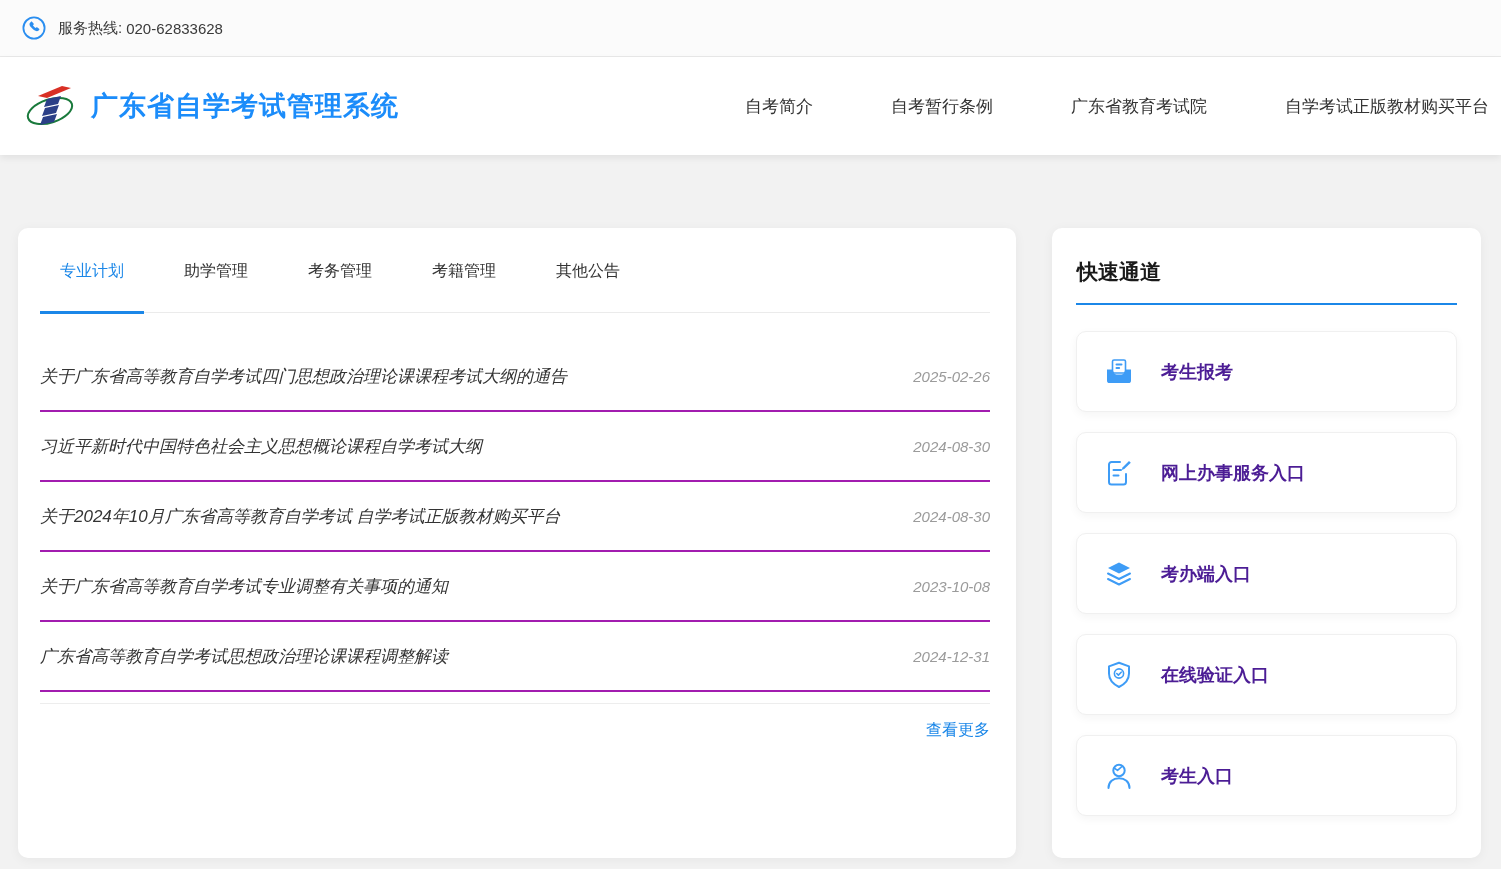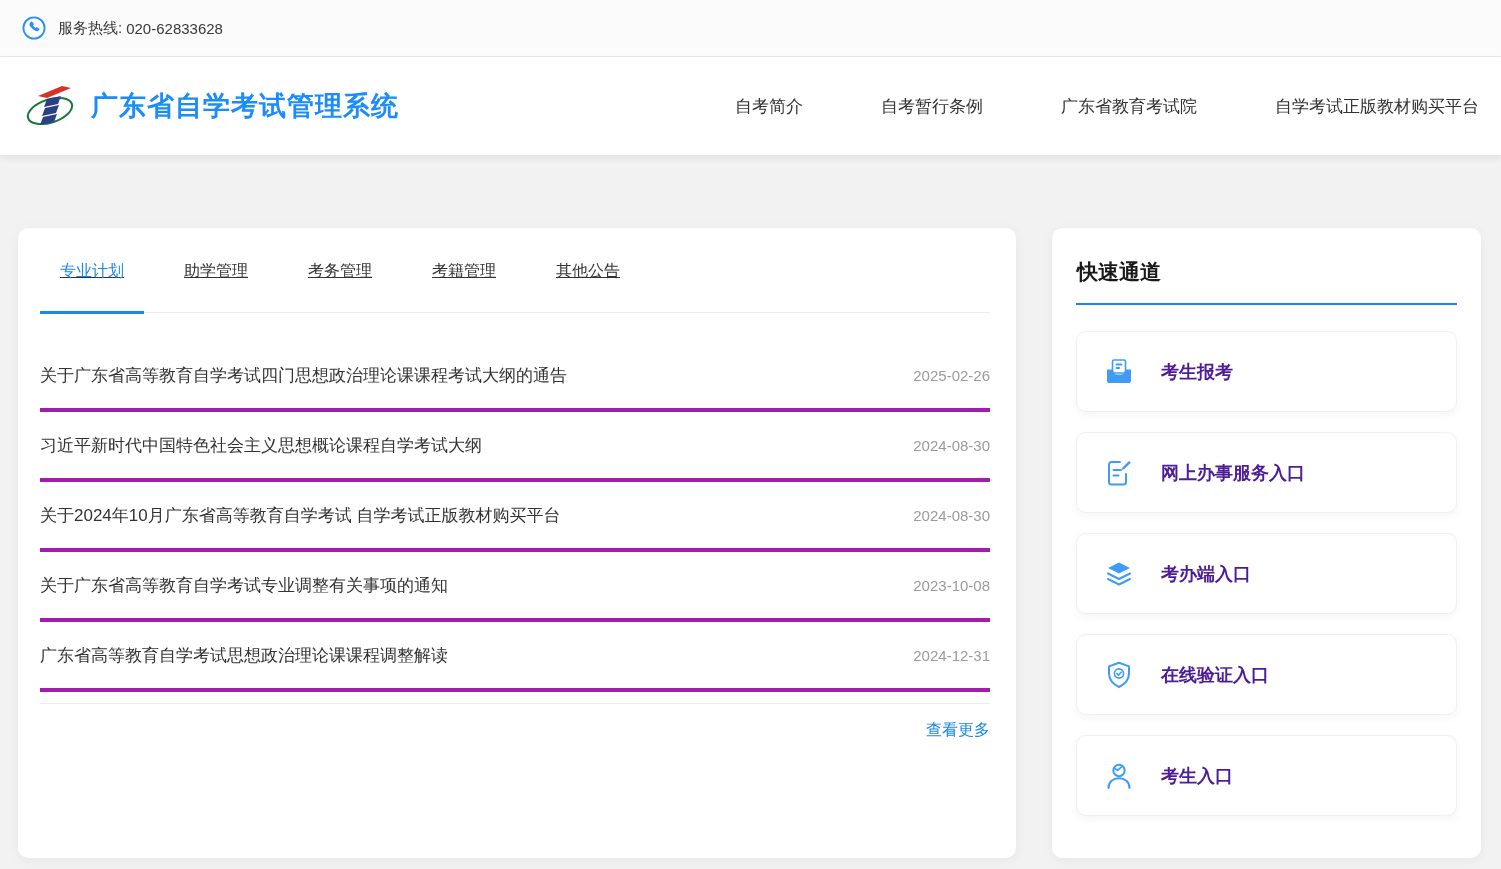--- a/index.html
+++ b/index.html
@@ -11,47 +11,47 @@
   
   .topbar {
     height:57px; background:#fbfbfb; border-bottom:1px solid #e9e9e9;
     display:flex; align-items:center; padding-left:22px; font-size:15px; color:#3a3a3a;
   }
   .topbar .phone-wrap { width:24px; height:24px; margin-right:12px; display:flex; }
   .topbar .num { margin-left:4px; }
   
   .header {
     height:98px; background:#ffffff; display:flex; align-items:center;
-    padding:0 22px 0 25px; box-shadow:0 3px 7px rgba(0,0,0,.07); position:relative; z-index:2;justify-content:space-between;
+    padding:0 12px 0 25px; box-shadow:0 3px 7px rgba(0,0,0,.07); position:relative; z-index:2;justify-content:space-between;
   }
   .logo { width:50px; height:54px; margin-right:16px; flex:0 0 auto; }
   .site-title { font-size:27px; font-weight:bold; color:#1b8cfa; letter-spacing:1px; }
   .nav { margin-left:auto; display:flex; gap:38px; align-items:center; white-space:nowrap; }
   .nav a { font-size:17px; color:#333; text-decoration:none; cursor:pointer;margin-left:40px; }
   
   .content { display:flex; margin-top:73px; padding-left:18px; }
   .card {
     background:#fff; border-radius:10px; box-shadow:0 2px 12px rgba(0,0,0,.05);
   }
   .announce-card { width:998px; height:630px; padding:0 26px 0 22px; }
   
-  .tabs { display:flex; padding-top:30px; border-bottom:1px solid #ebebeb;text-decoration:underline; }
+  .tabs { display:flex; padding-top:30px; border-bottom:1px solid #ebebeb; }
   .tab {
     position:relative; font-size:16px; color:#333; padding:0 20px 28px;
     margin-right:20px; cursor:pointer; line-height:26px;
   }
   .tab.active { color:#1b87e8; }
   .tab.active::after {
     content:""; position:absolute; left:0; right:0; bottom:-2px; height:3px; background:#1b87e8;
   }
   
   .list { list-style:none; padding-top:29px; }
   .row {
     height:70px; display:flex; align-items:center; justify-content:space-between;
-    border-bottom:4px solid #a21caf; cursor:pointer;
+    border-bottom:2px solid #a21caf; cursor:pointer;font-style:italic;
   }
   .row .ttl { font-size:17px; color:#333; }
   .row .date { font-size:15px; color:#9b9b9b; flex:0 0 auto; margin-left:20px; }
   .extra-divider { height:12px; border-bottom:1px solid #ededed; }
   .more-row { text-align:right; padding-top:16px; }
   .more-row a { color:#1b87e8; font-size:16px; text-decoration:none; cursor:pointer; }
   
   .quick-card { width:429px; height:630px; margin-left:36px; padding:30px 24px 0; }
   .quick-title { font-size:21px; font-weight:bold; color:#1a1a1a; padding-left:1px; }
   .quick-underline { border-bottom:2px solid #1b87e8; margin-top:17px; }

